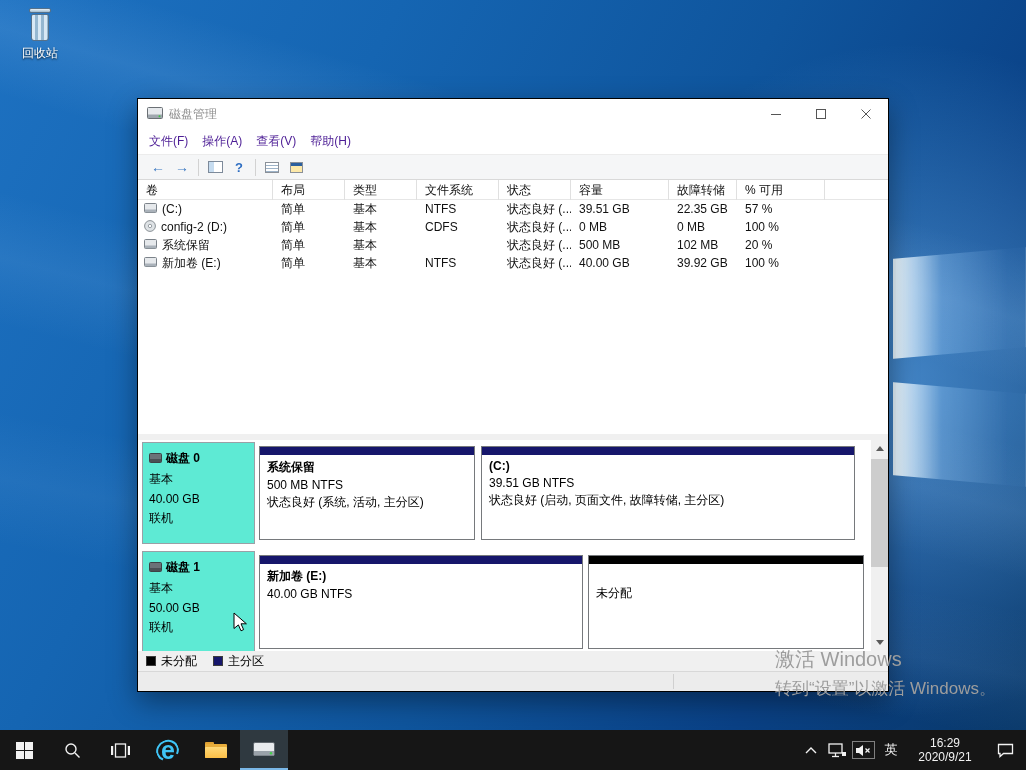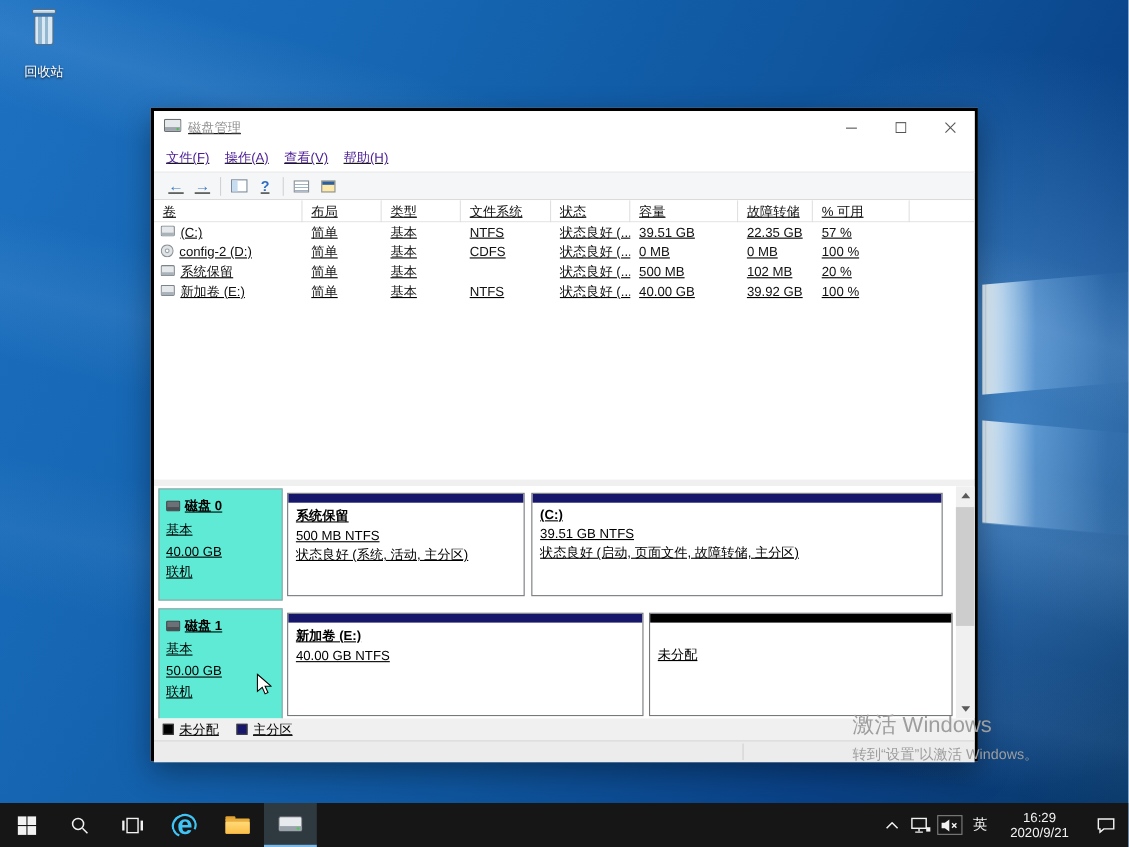--- a/index.html
+++ b/index.html
@@ -27,26 +27,26 @@
   .logo-pane.p2 { top:388px; height:93px; transform:skewY(5deg); }
 
   
   .recycle { position:absolute; left:12px; top:8px; width:56px; text-align:center; }
   .bin { width:28px; height:33px; margin:0 auto; position:relative; }
   .bin-lid { position:absolute; top:0; left:3px; right:3px; height:5px;
     background:linear-gradient(#eaf4fa,#9fb9cc); border:1px solid #55718a; border-radius:2px; }
   .bin-body { position:absolute; top:6px; left:5px; right:5px; bottom:0;
     background:repeating-linear-gradient(90deg, rgba(225,238,247,0.95) 0 3px, rgba(160,190,210,0.9) 3px 6px);
     border:1px solid #55718a; border-radius:2px 2px 3px 3px; }
-  .bin-label { margin-top:16px; font-size:12px; color:#fff; text-shadow:0 1px 2px rgba(0,0,0,0.85); }
+  .bin-label { margin-top:4px; font-size:12px; color:#fff; text-shadow:0 1px 2px rgba(0,0,0,0.85); }
 
   
   .win { position:absolute; left:137px; top:98px; width:752px; height:594px; background:#fff;
-    border:3px solid #000000; box-shadow:0 10px 26px rgba(0,0,0,0.38); z-index:2;
-    display:flex; flex-direction:column;text-decoration:underline; }
+    border:1px solid #000000; box-shadow:0 10px 26px rgba(0,0,0,0.38); z-index:2;
+    display:flex; flex-direction:column; }
   .titlebar { height:30px; display:flex; align-items:center; padding-left:9px; background:#fff; flex:0 0 auto; }
   .ttext { font-size:12px; color:#8f8f8f; margin-left:6px; }
   .wcontrols { margin-left:auto; display:flex; height:30px; }
   .wc { width:45px; height:30px; display:flex; align-items:center; justify-content:center; }
 
   .menubar { height:25px; display:flex; align-items:center; padding-left:4px; font-size:12px; background:#fff; flex:0 0 auto; }
   .menu-item { padding:4px 7px; color:#4c1d95; }
 
   .toolbar { height:26px; display:flex; align-items:center; padding-left:8px; background:#f5f6f7;
     border-top:1px solid #ececec; border-bottom:1px solid #d9d9d9; flex:0 0 auto; }
@@ -99,21 +99,21 @@
   .lg-item { display:flex; align-items:center; margin-right:16px; }
   .swatch { width:10px; height:10px; margin-right:5px; border:1px solid #3c3c3c; }
   .swatch.unalloc { background:#000; }
   .swatch.primary { background:#16166b; }
   .statusbar { height:20px; background:#ececec; border-top:1px solid #d8d8d8; position:relative; flex:0 0 auto; }
   .statusnotch { position:absolute; left:535px; top:2px; bottom:2px; width:1px; background:#d0d0d0; }
 
   
   .watermark { position:absolute; left:775px; top:648px; z-index:4; color:#9d9d9d; }
   .wm1 { font-size:20px; line-height:22px; }
-  .wm2 { font-size:13px; margin-top:7px; }
+  .wm2 { font-size:17px; margin-top:7px; }
 
   
   .taskbar { position:absolute; left:0; bottom:0; width:1026px; height:40px; background:#161616;
     display:flex; align-items:stretch; z-index:5; }
   .tb-left { display:flex; }
   .tbtn { width:48px; display:flex; align-items:center; justify-content:center; position:relative; }
   .tbtn.active { background:rgba(136,180,216,0.22); border-bottom:2px solid #7ab8e8; }
   .ie-wrap { position:relative; width:26px; height:28px; display:flex; align-items:center; justify-content:center; }
   .ie { color:#3fc4f5; font-size:25px; font-weight:bold; line-height:1; }
   .ie-ring { position:absolute; left:1px; top:4px; width:23px; height:21px; border:2px solid #3fc4f5;

